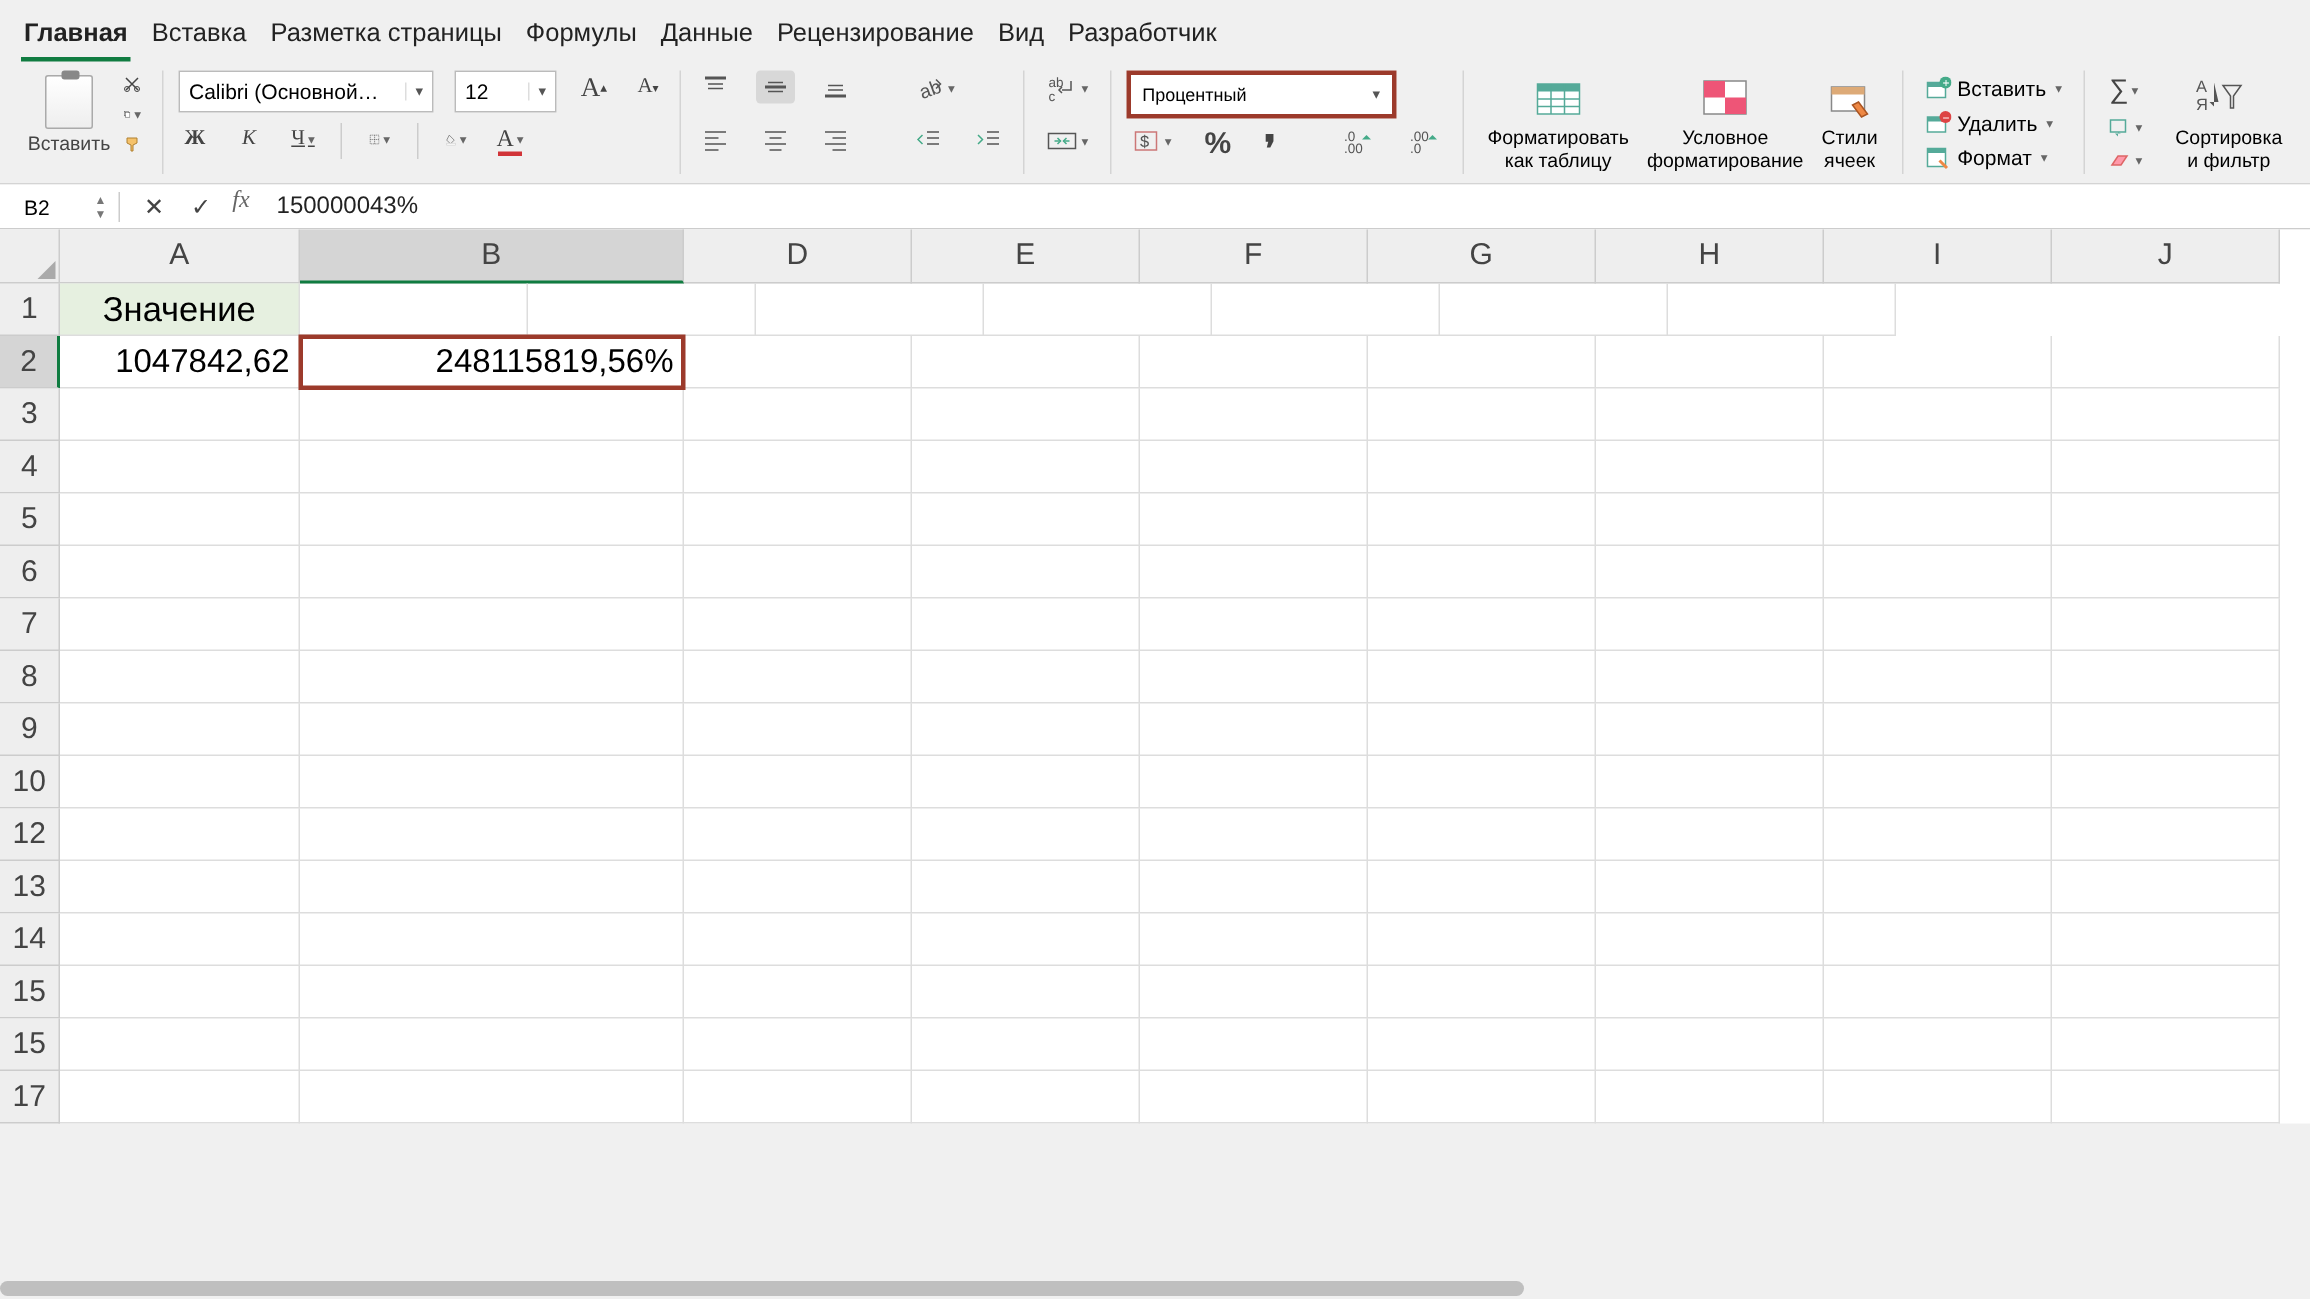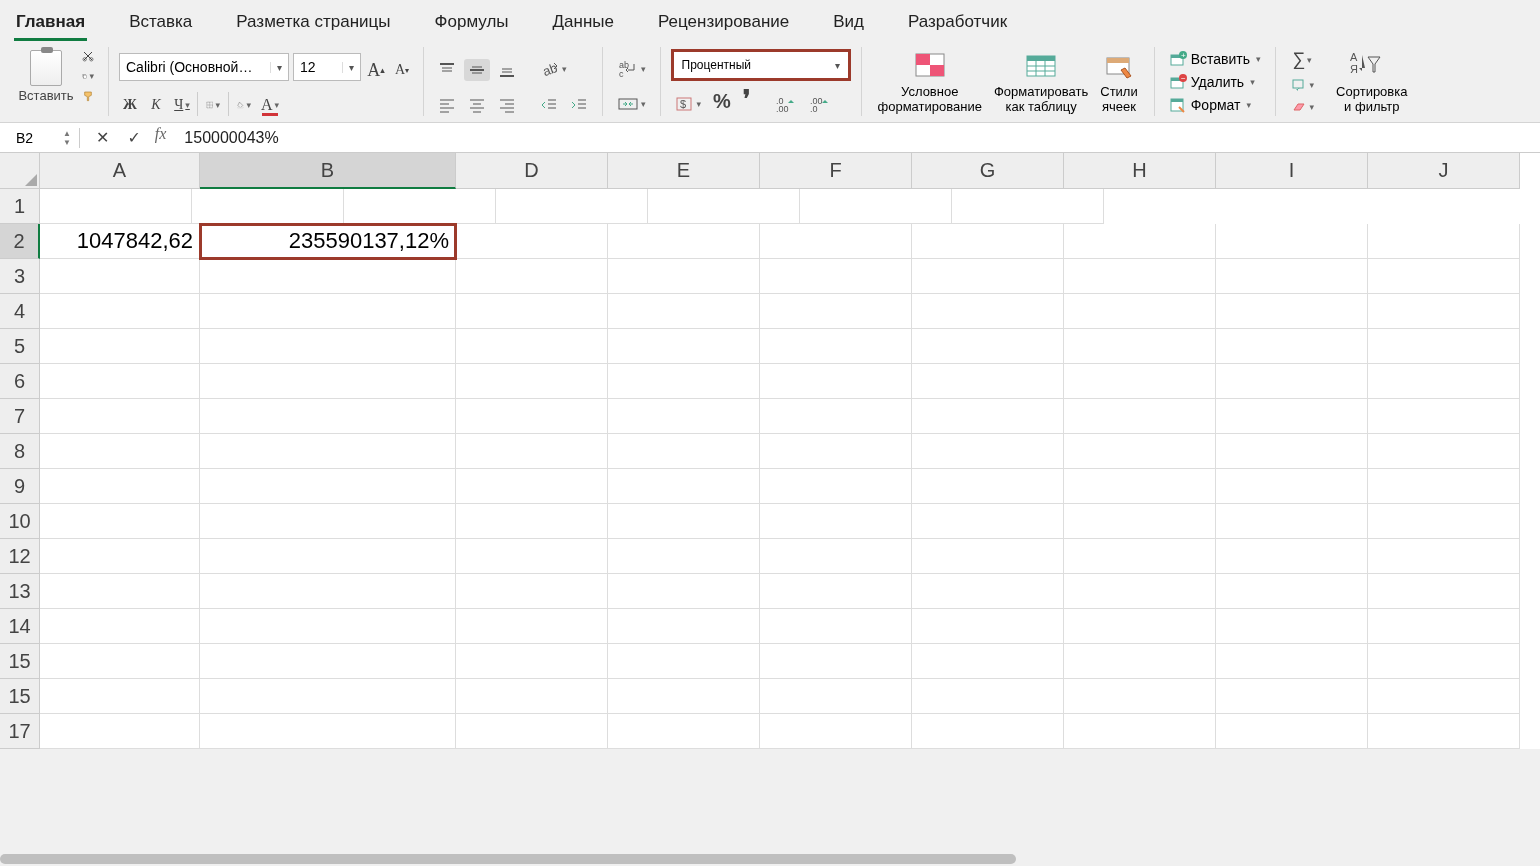--- a/index.html
+++ b/index.html
@@ -1,26 +1,26 @@
 <!DOCTYPE html>
 <html><head>
 <meta charset="utf-8">
 <style>
   * { box-sizing: border-box; margin: 0; padding: 0; }
   body { font-family: 'Segoe UI', Arial, sans-serif; font-size: 14px; background: #f0f0f0; overflow: hidden; width: 1540px; height: 866px; }
   
   
-  .tabs { display: flex; gap: 40px; padding: 8px 14px 0; background: #f0f0f0; font-size: 17px; }
+  .tabs { display: flex; gap: 12px; padding: 8px 14px 0; background: #f0f0f0; font-size: 17px; }
   .tab { padding: 4px 2px 6px; cursor: pointer; color: #222; }
   .tab.active { font-weight: 600; border-bottom: 3px solid #107c41; }
   
   
   .ribbon { display: flex; padding: 6px 8px; background: #f0f0f0; border-bottom: 1px solid #d4d4d4; height: 82px; }
   .group { display: flex; flex-direction: column; justify-content: space-between; padding: 0 10px; border-right: 1px solid #d4d4d4; }
-  .group-row { display: flex; align-items: flex-end; gap: 4px; height: 34px; }
+  .group-row { display: flex; align-items: flex-start; gap: 14px; height: 34px; }
   .group:last-child { border-right: none; }
   
   .btn { display: flex; align-items: center; justify-content: center; padding: 3px 4px; cursor: pointer; border-radius: 3px; color: #444; }
   .caret { font-size: 9px; color: #666; margin-left: 2px; }
   
   
   .paste-main { display: flex; flex-direction: column; align-items: center; width: 56px; padding: 2px; }
   .paste-icon { width: 32px; height: 36px; border: 1px solid #aaa; background: linear-gradient(#fff,#eee); border-radius: 2px; position: relative; }
   .paste-icon::before { content:''; position:absolute; top:-4px; left:10px; width:12px; height:6px; background:#888; border-radius:2px; }
   .paste-label { font-size: 13px; margin-top: 2px; }
@@ -304,38 +304,38 @@
             <text x="1" y="17" font-size="9" fill="#555">.0</text>
             <path d="M16 5l3 3h-6z" fill="#4a8"></path>
           </svg>
         </div>
     </div>
   </div>
 
   <div class="group" style="flex-direction:row;align-items:center;">
     <div class="big-btn">
       <svg class="big-btn-icon" width="36" height="32" viewBox="0 0 36 32">
-          <rect x="4" y="4" width="28" height="22" fill="#fff" stroke="#888"></rect>
-          <rect x="4" y="4" width="14" height="11" fill="#e57"></rect>
-          <rect x="18" y="15" width="14" height="11" fill="#e57"></rect>
-        </svg>
-      <div class="big-btn-label" style="white-space:pre-line;">Условное
-форматирование</div>
-    </div>
-    <div class="big-btn">
-      <svg class="big-btn-icon" width="36" height="32" viewBox="0 0 36 32">
           <rect x="4" y="6" width="28" height="20" fill="#fff" stroke="#5a9"></rect>
           <rect x="4" y="6" width="28" height="5" fill="#5a9"></rect>
           <line x1="13" y1="6" x2="13" y2="26" stroke="#5a9"></line>
           <line x1="22" y1="6" x2="22" y2="26" stroke="#5a9"></line>
           <line x1="4" y1="16" x2="32" y2="16" stroke="#5a9"></line>
           <line x1="4" y1="21" x2="32" y2="21" stroke="#5a9"></line>
         </svg>
       <div class="big-btn-label" style="white-space:pre-line;">Форматировать
 как таблицу</div>
+    </div>
+    <div class="big-btn">
+      <svg class="big-btn-icon" width="36" height="32" viewBox="0 0 36 32">
+          <rect x="4" y="4" width="28" height="22" fill="#fff" stroke="#888"></rect>
+          <rect x="4" y="4" width="14" height="11" fill="#e57"></rect>
+          <rect x="18" y="15" width="14" height="11" fill="#e57"></rect>
+        </svg>
+      <div class="big-btn-label" style="white-space:pre-line;">Условное
+форматирование</div>
     </div>
     <div class="big-btn">
       <svg class="big-btn-icon" width="36" height="32" viewBox="0 0 36 32">
           <rect x="6" y="8" width="22" height="16" fill="#fff" stroke="#888"></rect>
           <rect x="6" y="8" width="22" height="5" fill="#da7"></rect>
           <path d="M24 18l6 8-4 2-6-8z" fill="#e84" stroke="#a52"></path>
         </svg>
       <div class="big-btn-label" style="white-space:pre-line;">Стили
 ячеек</div>
     </div>
@@ -428,32 +428,33 @@
     <div class="col-h colDef">E</div>
     <div class="col-h colDef">F</div>
     <div class="col-h colDef">G</div>
     <div class="col-h colDef">H</div>
     <div class="col-h colDef">I</div>
     <div class="col-h colDef">J</div>
   </div>
   <div id="rows">
       <div class="row">
         <div class="row-h">1</div>
+        <div class="cell colA hdr-cell">Значение</div>
         <div class="cell colDef"></div>
         <div class="cell colDef"></div>
         <div class="cell colDef"></div>
         <div class="cell colDef"></div>
         <div class="cell colDef"></div>
         <div class="cell colDef"></div>
         <div class="cell colDef"></div>
       </div>
       <div class="row">
         <div class="row-h sel">2</div>
         <div class="cell colA right">1047842,62</div>
-        <div class="cell colB right selected">235590137,12%</div>
+        <div class="cell colB right selected">248115819,56%</div>
         <div class="cell colDef"></div>
         <div class="cell colDef"></div>
         <div class="cell colDef"></div>
         <div class="cell colDef"></div>
         <div class="cell colDef"></div>
         <div class="cell colDef"></div>
         <div class="cell colDef"></div>
       </div>
       <div class="row">
         <div class="row-h">3</div>

